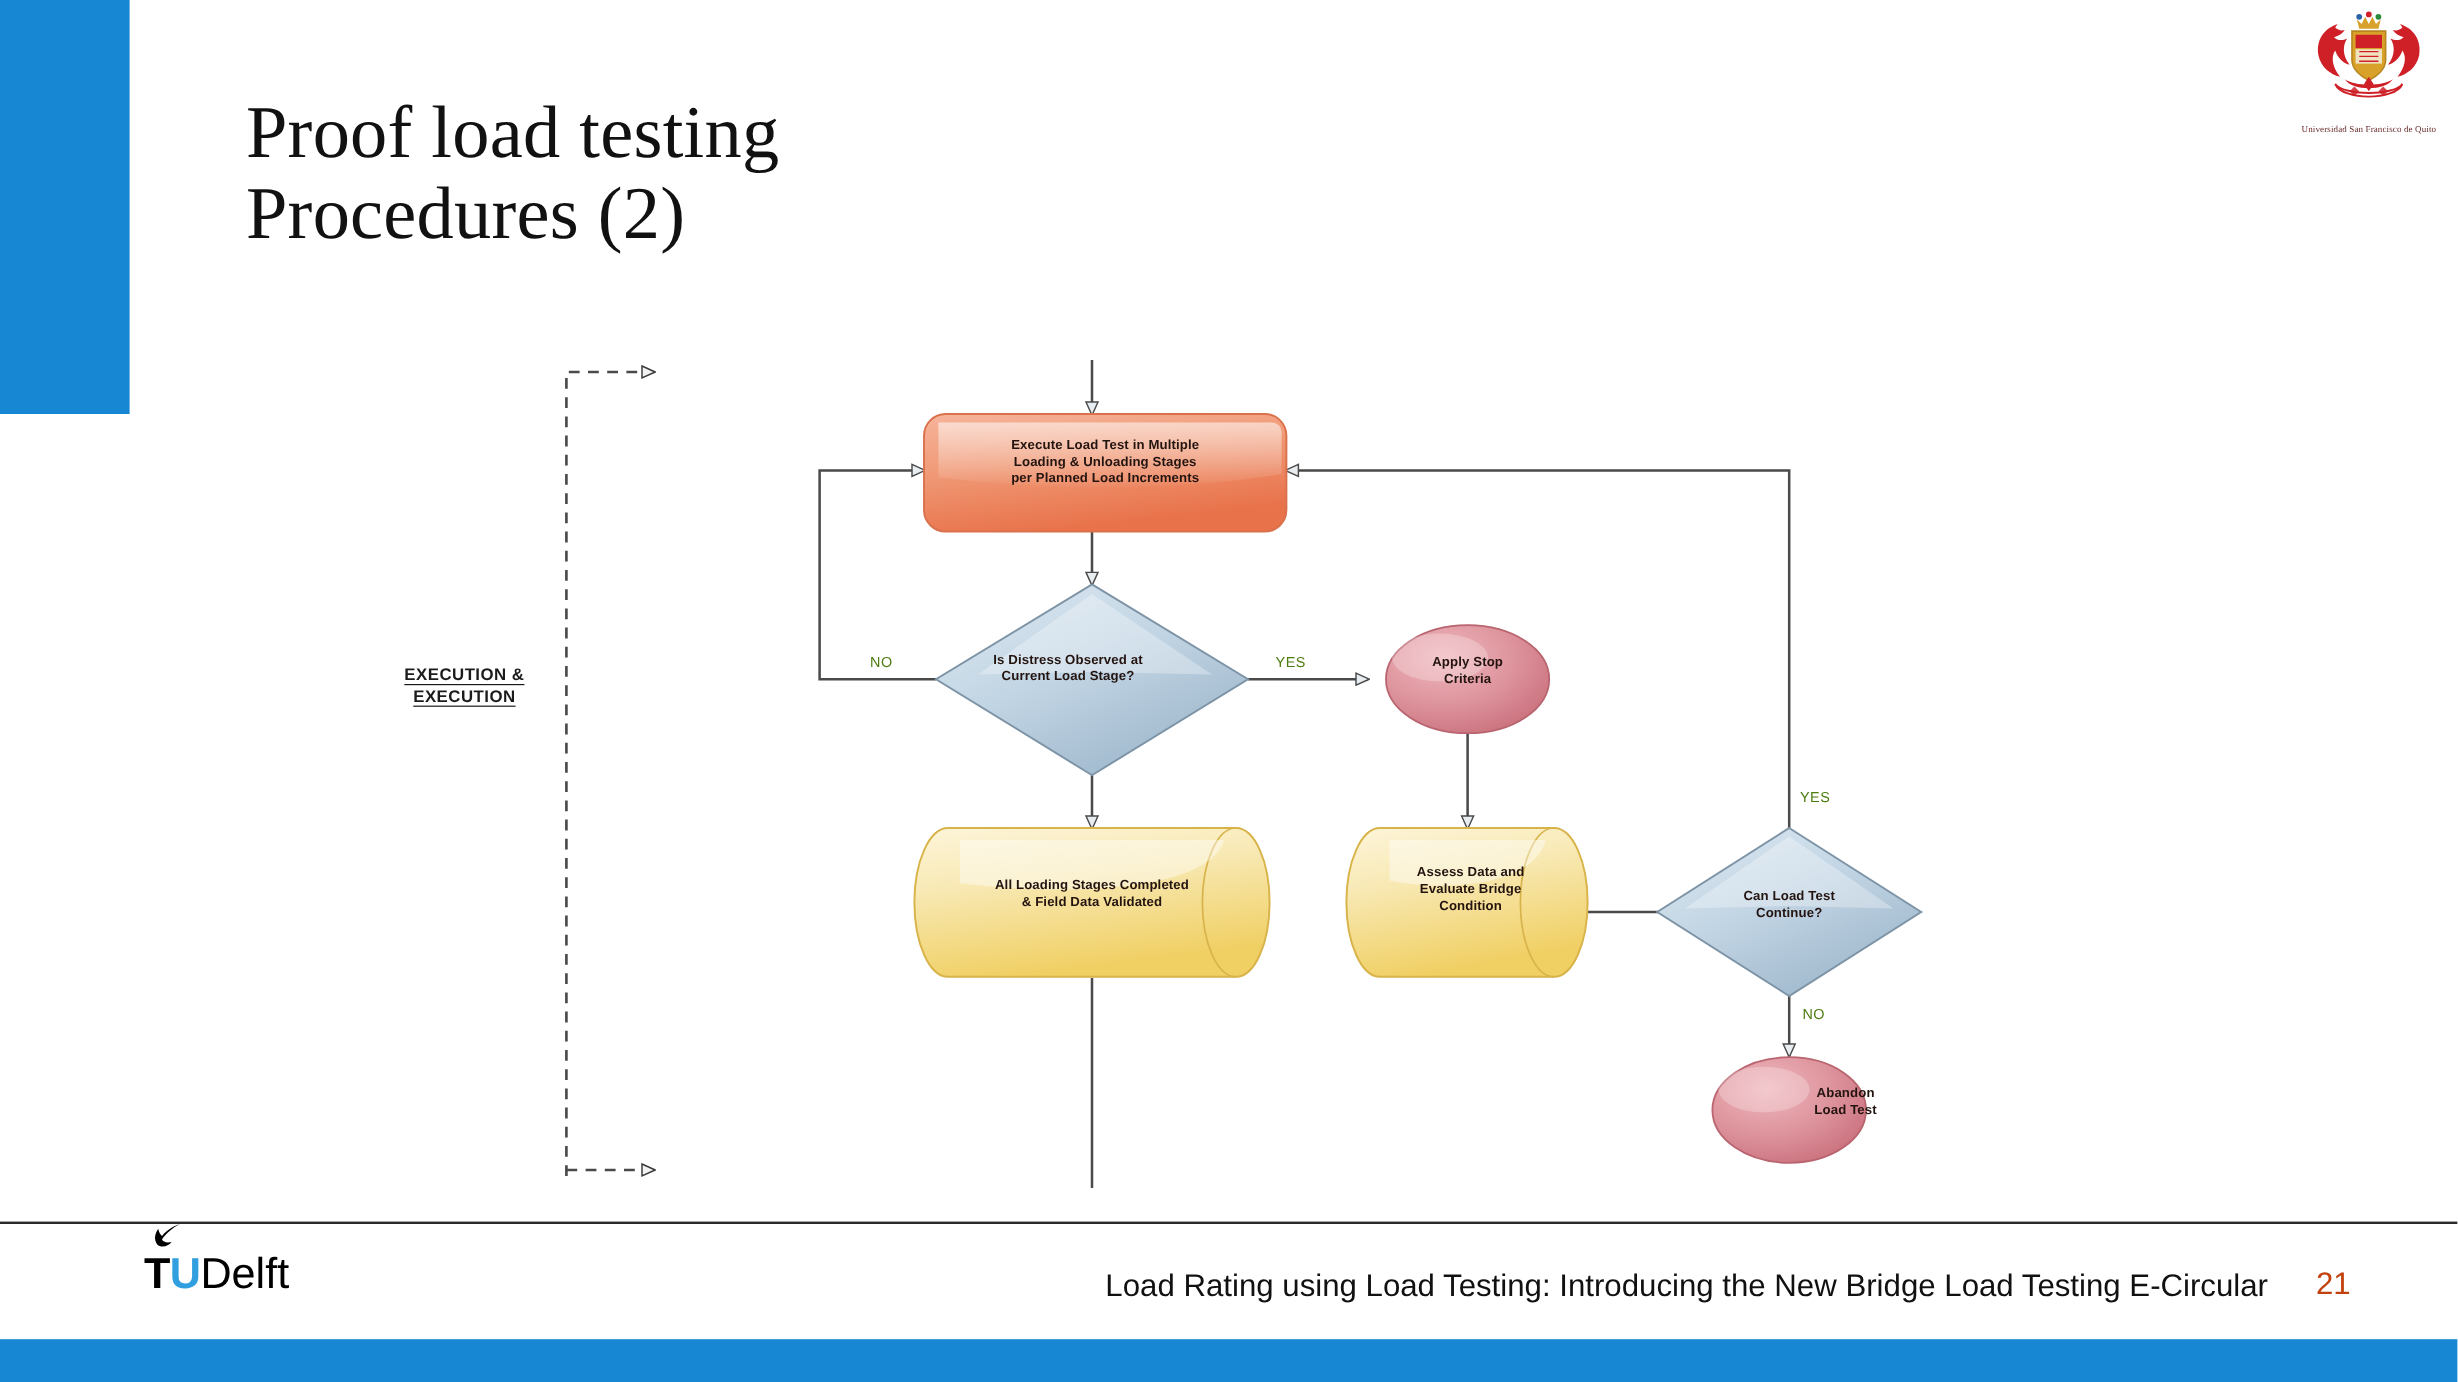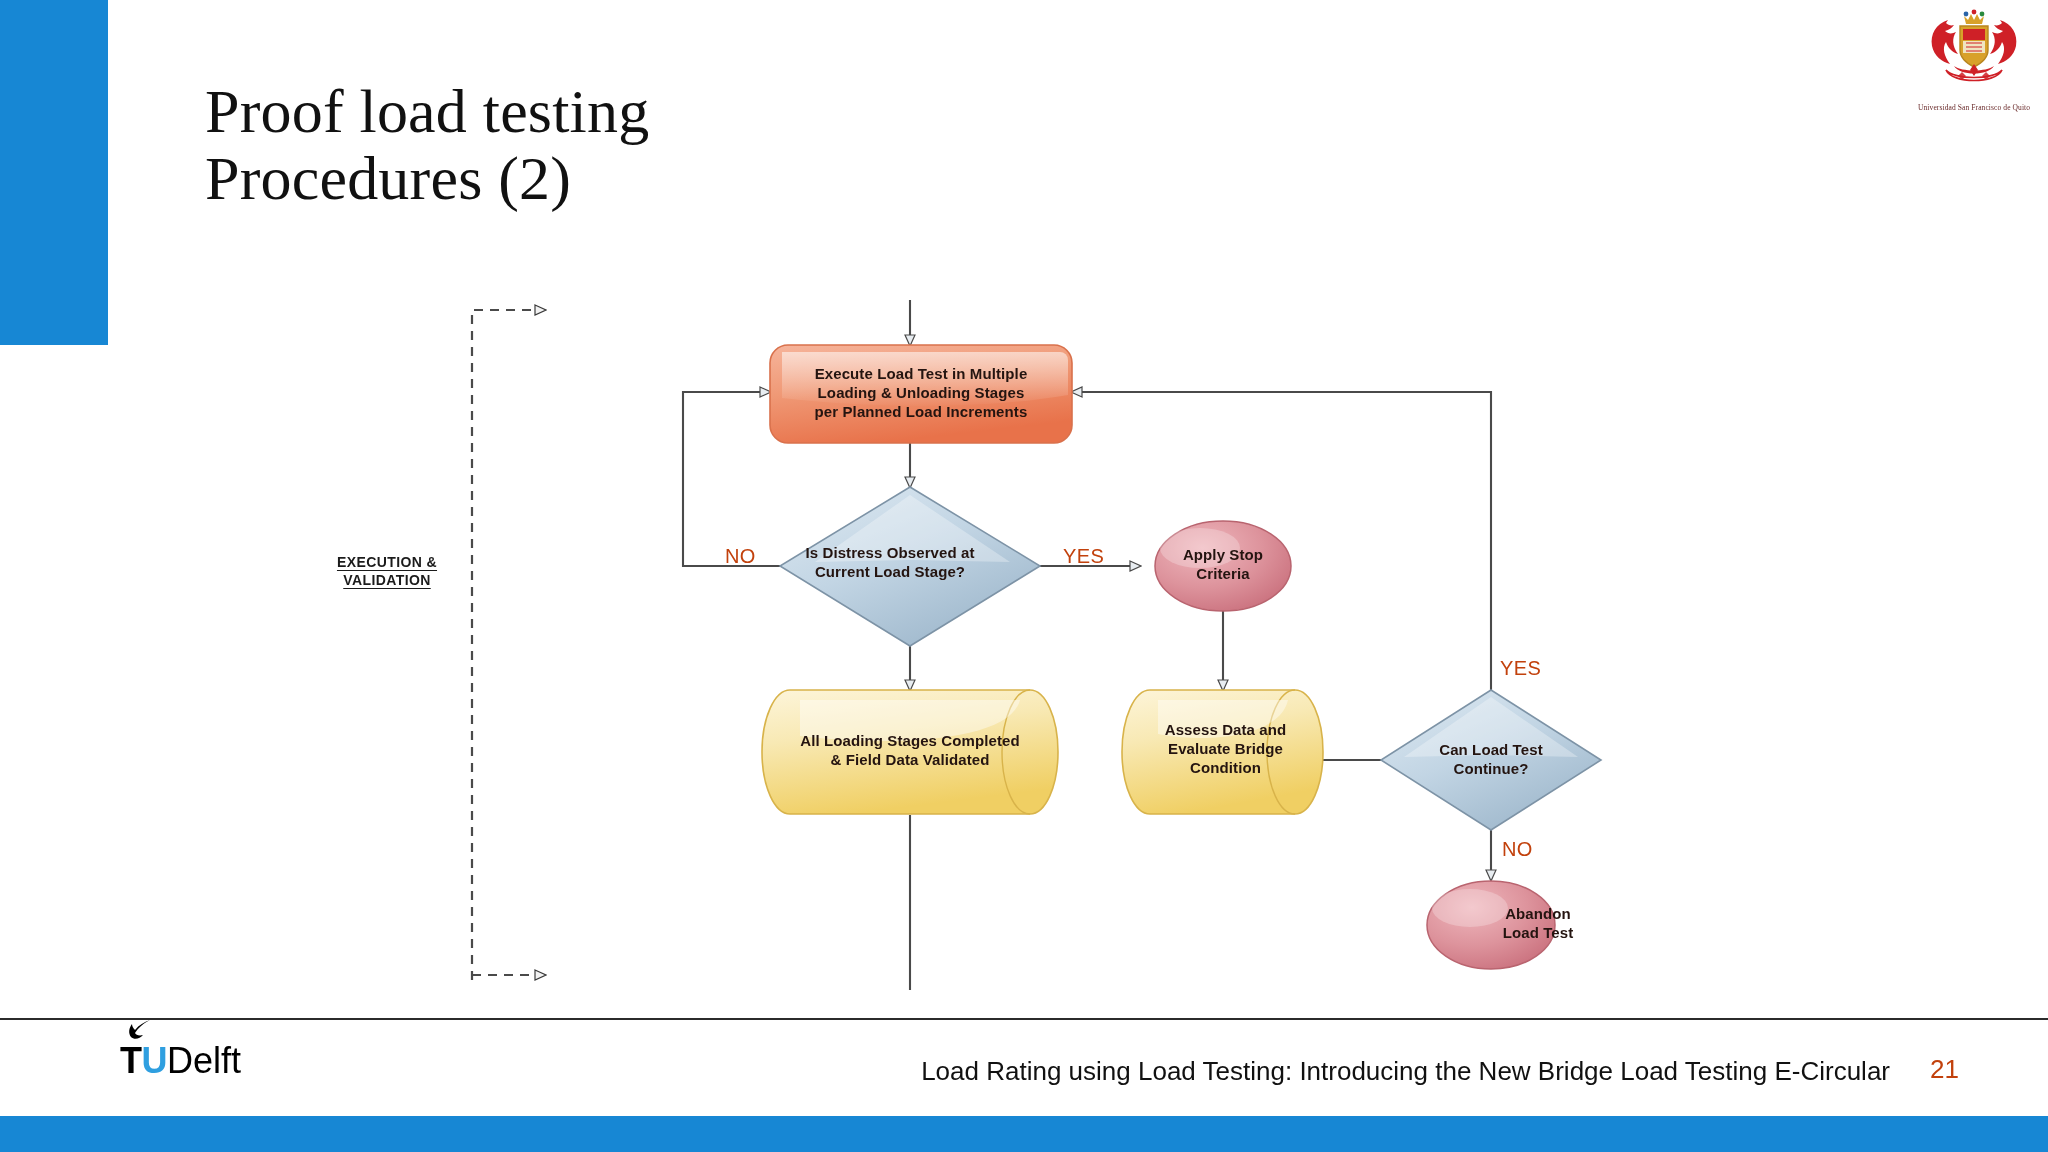--- a/index.html
+++ b/index.html
@@ -141,31 +141,31 @@
     top: 0;
     width: 2048px;
     height: 1152px;
     pointer-events: none;
   }
 
   
   .node-text {
     position: absolute;
     text-align: center;
-    font-size: 15px;
+    font-size: 11px;
     font-weight: bold;
     color: #241410;
     line-height: 1.28;
     letter-spacing: 0.1px;
     white-space: pre-line;
   }
   .edge-label {
     position: absolute;
-    font-size: 20px;
-    color: #c2410c;
+    font-size: 12px;
+    color: #4d7c0f;
     letter-spacing: 0.4px;
   }
 </style>
 </head>
 <body>
 
 <div class="left-accent-bar"></div>
 <div class="bottom-accent-bar"></div>
 <div class="footer-rule"></div>
 
@@ -197,21 +197,21 @@
       <path d="M56 60 L60 66 L56 72 L52 66 Z"></path>
       <path d="M44 68 L48 72 L44 76 L40 72 Z" opacity="0.85"></path>
       <path d="M68 68 L72 72 L68 76 L64 72 Z" opacity="0.85"></path>
     </g>
   </svg>
   <span class="uni-name">Universidad San Francisco de Quito</span>
 </div>
 
 <div class="stage-label">
   <span>EXECUTION &amp;</span>
-  <span>VALIDATION</span>
+  <span>EXECUTION</span>
 </div>
 
 <svg class="flow-canvas" viewBox="0 0 2048 1152">
   <defs>
 
     <marker id="ah" markerWidth="13" markerHeight="13" refX="11" refY="6" orient="auto" markerUnits="userSpaceOnUse">
       <path d="M1,1 L12,6 L1,11 Z" fill="#e8edf1" stroke="#4a4a4a" stroke-width="1.2"></path>
     </marker>
     <marker id="ahd" markerWidth="13" markerHeight="13" refX="11" refY="6" orient="auto" markerUnits="userSpaceOnUse">
       <path d="M1,1 L12,6 L1,11 Z" fill="#f2f2f2" stroke="#3a3a3a" stroke-width="1.2"></path>

